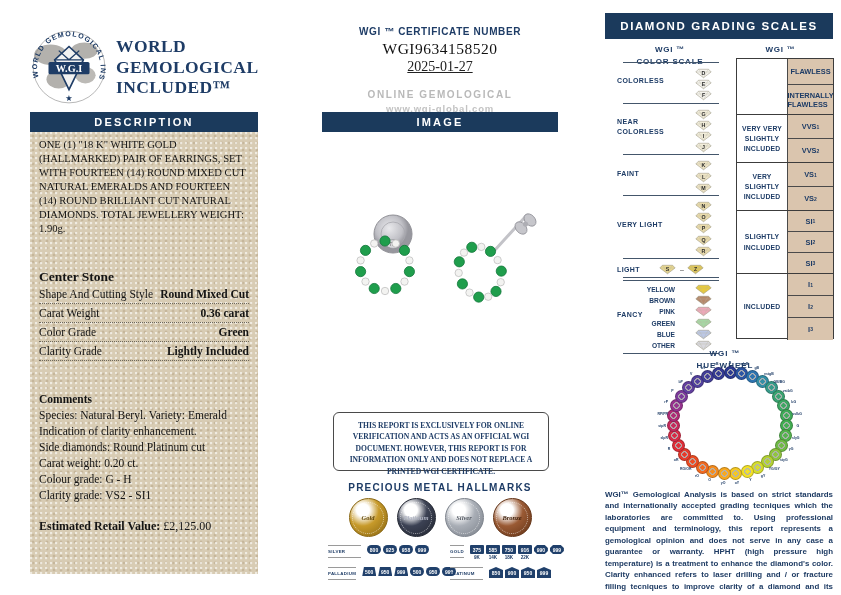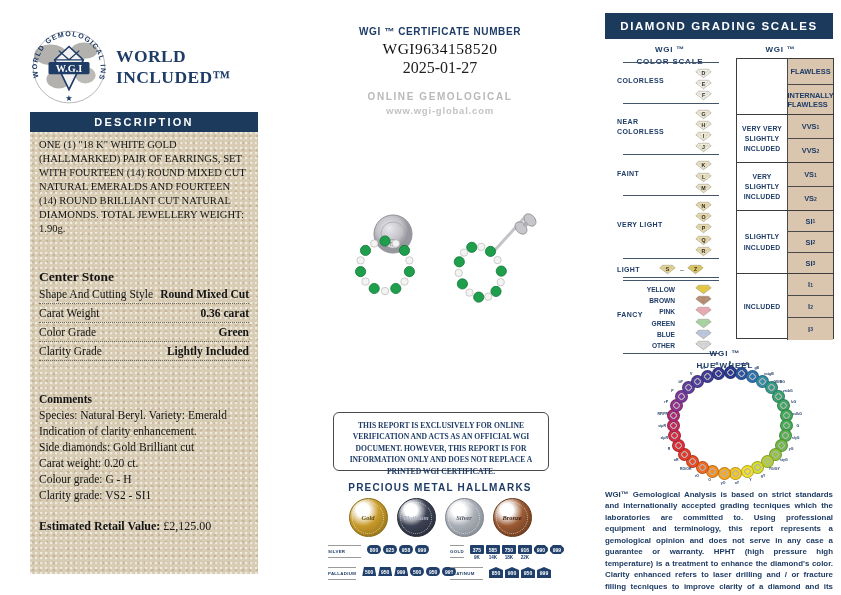--- a/index.html
+++ b/index.html
@@ -28,21 +28,21 @@
   .spec-value{font-weight:bold;}
   #comments-block{margin-top:30px;font-size:11.5px;line-height:1.4;}
   #comments-title{font-weight:bold;}
   #retail-line{margin-top:16px;font-size:12px;}
   #retail-label{font-weight:bold;}
 
   
   #cert-block{text-align:center;color:#1e3c66;}
   #cert-header{font-size:10px;font-weight:bold;letter-spacing:.6px;}
   #cert-number{font-family:"Liberation Serif",serif;font-size:15.5px;color:#111;margin-top:3px;letter-spacing:.5px;}
-  #cert-date{font-family:"Liberation Serif",serif;font-size:16px;color:#222;margin-top:1px;}
+  #cert-date{font-family:"Liberation Serif",serif;font-size:14px;color:#222;margin-top:1px;text-decoration:underline;}
   #online-verif{font-size:10px;font-weight:bold;letter-spacing:1.6px;color:#b9b9b9;margin-top:14px;}
   #verif-url{font-size:9.5px;font-weight:bold;letter-spacing:.8px;color:#c3c3c3;margin-top:3px;}
   #disclaimer-box{border:1.2px solid #4a4a4a;border-radius:6px;padding:7px 8px;box-sizing:border-box;
       font-family:"Liberation Serif",serif;font-weight:bold;font-size:7.6px;line-height:1.5;
       color:#1e3c66;text-align:center;}
   #hallmarks-title{text-align:center;color:#1e3c66;font-weight:bold;font-size:10px;letter-spacing:1.2px;}
   #medallions{display:flex;justify-content:center;gap:9px;}
   .coin{width:37px;height:37px;border-radius:50%;position:relative;display:flex;align-items:center;justify-content:center;}
   .coin::before{content:"";position:absolute;inset:2.5px;border:1px dotted rgba(255,255,255,.55);border-radius:50%;}
   .coin span{font-family:"Liberation Serif",serif;font-size:6.5px;font-weight:bold;font-style:italic;}
@@ -106,20 +106,21 @@
         <textPath href="#logo-arc" startOffset="2">WORLD GEMOLOGICAL INSTITUTE</textPath>
       </text>
       <polygon points="40,20 54,33 40,62 26,33" fill="#f2f2f2" stroke="#1e3c66" stroke-width="1.6"></polygon>
       <path d="M30 24 L40 33 L50 24 M26 33 L54 33" fill="none" stroke="#1e3c66" stroke-width="1.2"></path>
       <rect x="20" y="35" width="40" height="12" rx="1.5" fill="#1e3c66"></rect>
       <text x="40" y="44.5" text-anchor="middle" font-size="10" font-weight="bold" fill="#ffffff" font-family="Liberation Serif,serif">W.G.I</text>
       <text x="40" y="73" text-anchor="middle" font-size="8" fill="#1e3c66">★</text>
     </svg>
     <div id="brand-name">
       <div>WORLD</div>
+      <div>GEMOLOGICAL</div>
       <div>INCLUDED™</div>
     </div>
   </div>
 
   <div class="abs bar" style="left:30px;top:112px;width:228px;height:20px;">DESCRIPTION</div>
 
   <div id="left-panel" class="abs" style="left:30px;top:132px;width:228px;height:442px;">
     <div id="desc-body">ONE (1) "18 K" WHITE GOLD (HALLMARKED) PAIR OF EARRINGS, SET WITH FOURTEEN (14) ROUND MIXED CUT NATURAL EMERALDS AND FOURTEEN (14) ROUND BRILLIANT CUT NATURAL DIAMONDS. TOTAL JEWELLERY WEIGHT: 1.90g.</div>
     <div id="center-stone-title">Center Stone</div>
     <div id="center-stone-table">
@@ -138,40 +139,41 @@
         <div class="spec-row">
       <span class="spec-label">Clarity Grade</span>
       <span class="spec-value">Lightly Included</span>
         </div>
       </div>
     <div id="comments-block">
       <div id="comments-title">Comments</div>
       <div id="comments-lines">
           <div>Species: Natural Beryl. Variety: Emerald</div>
           <div>Indication of clarity enhancement.</div>
-          <div>Side diamonds: Gold Brilliant cut</div>
+          <div>Side diamonds: Round Platinum cut</div>
           <div>Carat weight: 0.20 ct.</div>
           <div>Colour grade: G - H</div>
           <div>Clarity grade: VS2 - SI1</div>
         </div>
     </div>
     <div id="retail-line">
       <span id="retail-label">Estimated Retail Value:</span>
       <span id="retail-value">£2,125.00</span>
     </div>
   </div>
 
   <div id="cert-block" class="abs" style="left:322px;top:26px;width:236px;">
     <div id="cert-header">WGI ™ CERTIFICATE NUMBER</div>
     <div id="cert-number">WGI9634158520</div>
     <div id="cert-date">2025-01-27</div>
     <div id="online-verif">ONLINE GEMOLOGICAL</div>
     <div id="verif-url">www.wgi-global.com</div>
   </div>
 
+  <div class="abs bar" style="left:322px;top:112px;width:236px;height:20px;">IMAGE</div>
 
   <svg id="earrings" class="abs" style="left:335px;top:192px;" width="210" height="148" viewBox="0 0 210 148">
     <defs>
       <radialGradient id="discG" cx="40%" cy="35%">
         <stop offset="0%" stop-color="#e9e9ec"></stop>
           <stop offset="70%" stop-color="#c0c0c6"></stop>
         <stop offset="100%" stop-color="#97979e"></stop>
       </radialGradient>
     </defs>
     <g id="earrings-dynamic">

